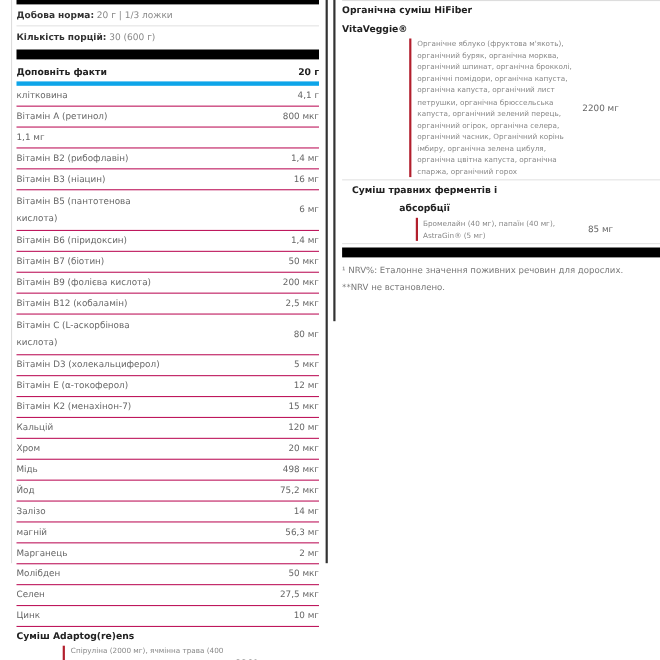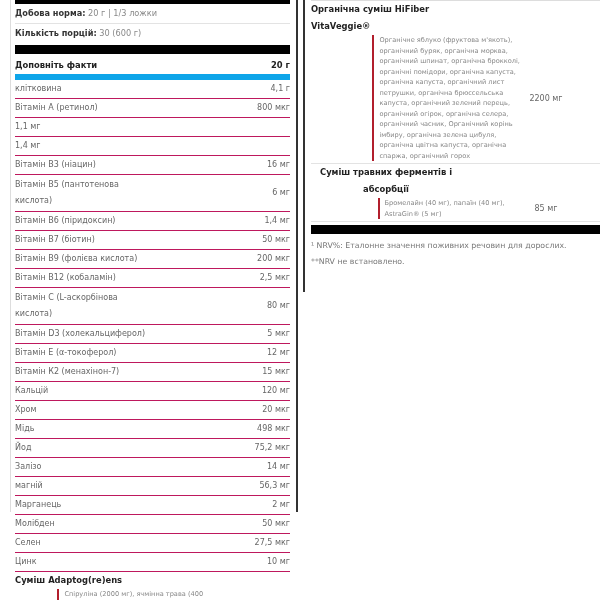--- a/index.html
+++ b/index.html
@@ -6,21 +6,21 @@
     body { width: 600px; height: 600px; position: relative; overflow: hidden;
            font-family: "DejaVu Sans", sans-serif; color: #555; }
     .panel { position: absolute; top: 0; box-sizing: border-box; }
     #left { left: 10px; width: 288px; height: 512px; border-right: 2px solid #333; border-left: 1px solid #ddd; padding: 0 6px 0 4px; }
     #right { left: 303px; width: 331px; height: 292px; border-left: 2px solid #333; border-right: 2px solid #333; padding: 0 8px 0 6px; }
     .bar-thin { height: 4px; background: #000; margin-top: 0; }
     .bar-thick { height: 9px; background: #000; margin: 2px 0 3px 0; }
     .meta { font-size: 8.2px; color: #888; height: 19px; line-height: 19px; white-space: nowrap; }
     .meta b { color: #333; }
     .hdr { display: flex; justify-content: space-between; font-size: 8.4px; font-weight: bold; color: #222;
-           height: 17px; line-height: 17px; border-bottom: 6px solid #0ea5e9; }
+           height: 17px; line-height: 17px; border-bottom: 4px solid #0ea5e9; }
     .row { display: flex; justify-content: space-between; align-items: center; font-size: 8px; color: #666;
            border-bottom: 1px solid #be185d; min-height: 18px; line-height: 16px; }
     .row .n { flex: 1; padding-right: 6px; }
     .row .v { white-space: nowrap; text-align: right; }
     .row.tall { min-height: 36px; }
     .row.tall .n { max-width: 140px; }
     .blend { border-bottom: 1px solid #e3e3e3; padding-bottom: 2px; }
     .blend-title { font-size: 8.4px; font-weight: bold; color: #222; line-height: 17px; }
     .blend-body { display: flex; justify-content: center; align-items: center; }
     .blend-ing { border-left: 2px solid #b21f2d; padding-left: 5px; font-size: 6.6px; color: #888; line-height: 10.5px; max-width: 150px; }
@@ -52,20 +52,21 @@
         <span class="v">4,1 г</span>
       </div>
       <div class="row">
         <span class="n">Вітамін А (ретинол)</span>
         <span class="v">800 мкг</span>
       </div>
       <div class="row">
         <span class="v">1,1 мг</span>
       </div>
       <div class="row">
+        <span class="n">Вітамін В2 (рибофлавін)</span>
         <span class="v">1,4 мг</span>
       </div>
       <div class="row">
         <span class="n">Вітамін В3 (ніацин)</span>
         <span class="v">16 мг</span>
       </div>
       <div class="row tall">
         <span class="n">Вітамін В5 (пантотенова кислота)</span>
         <span class="v">6 мг</span>
       </div>

